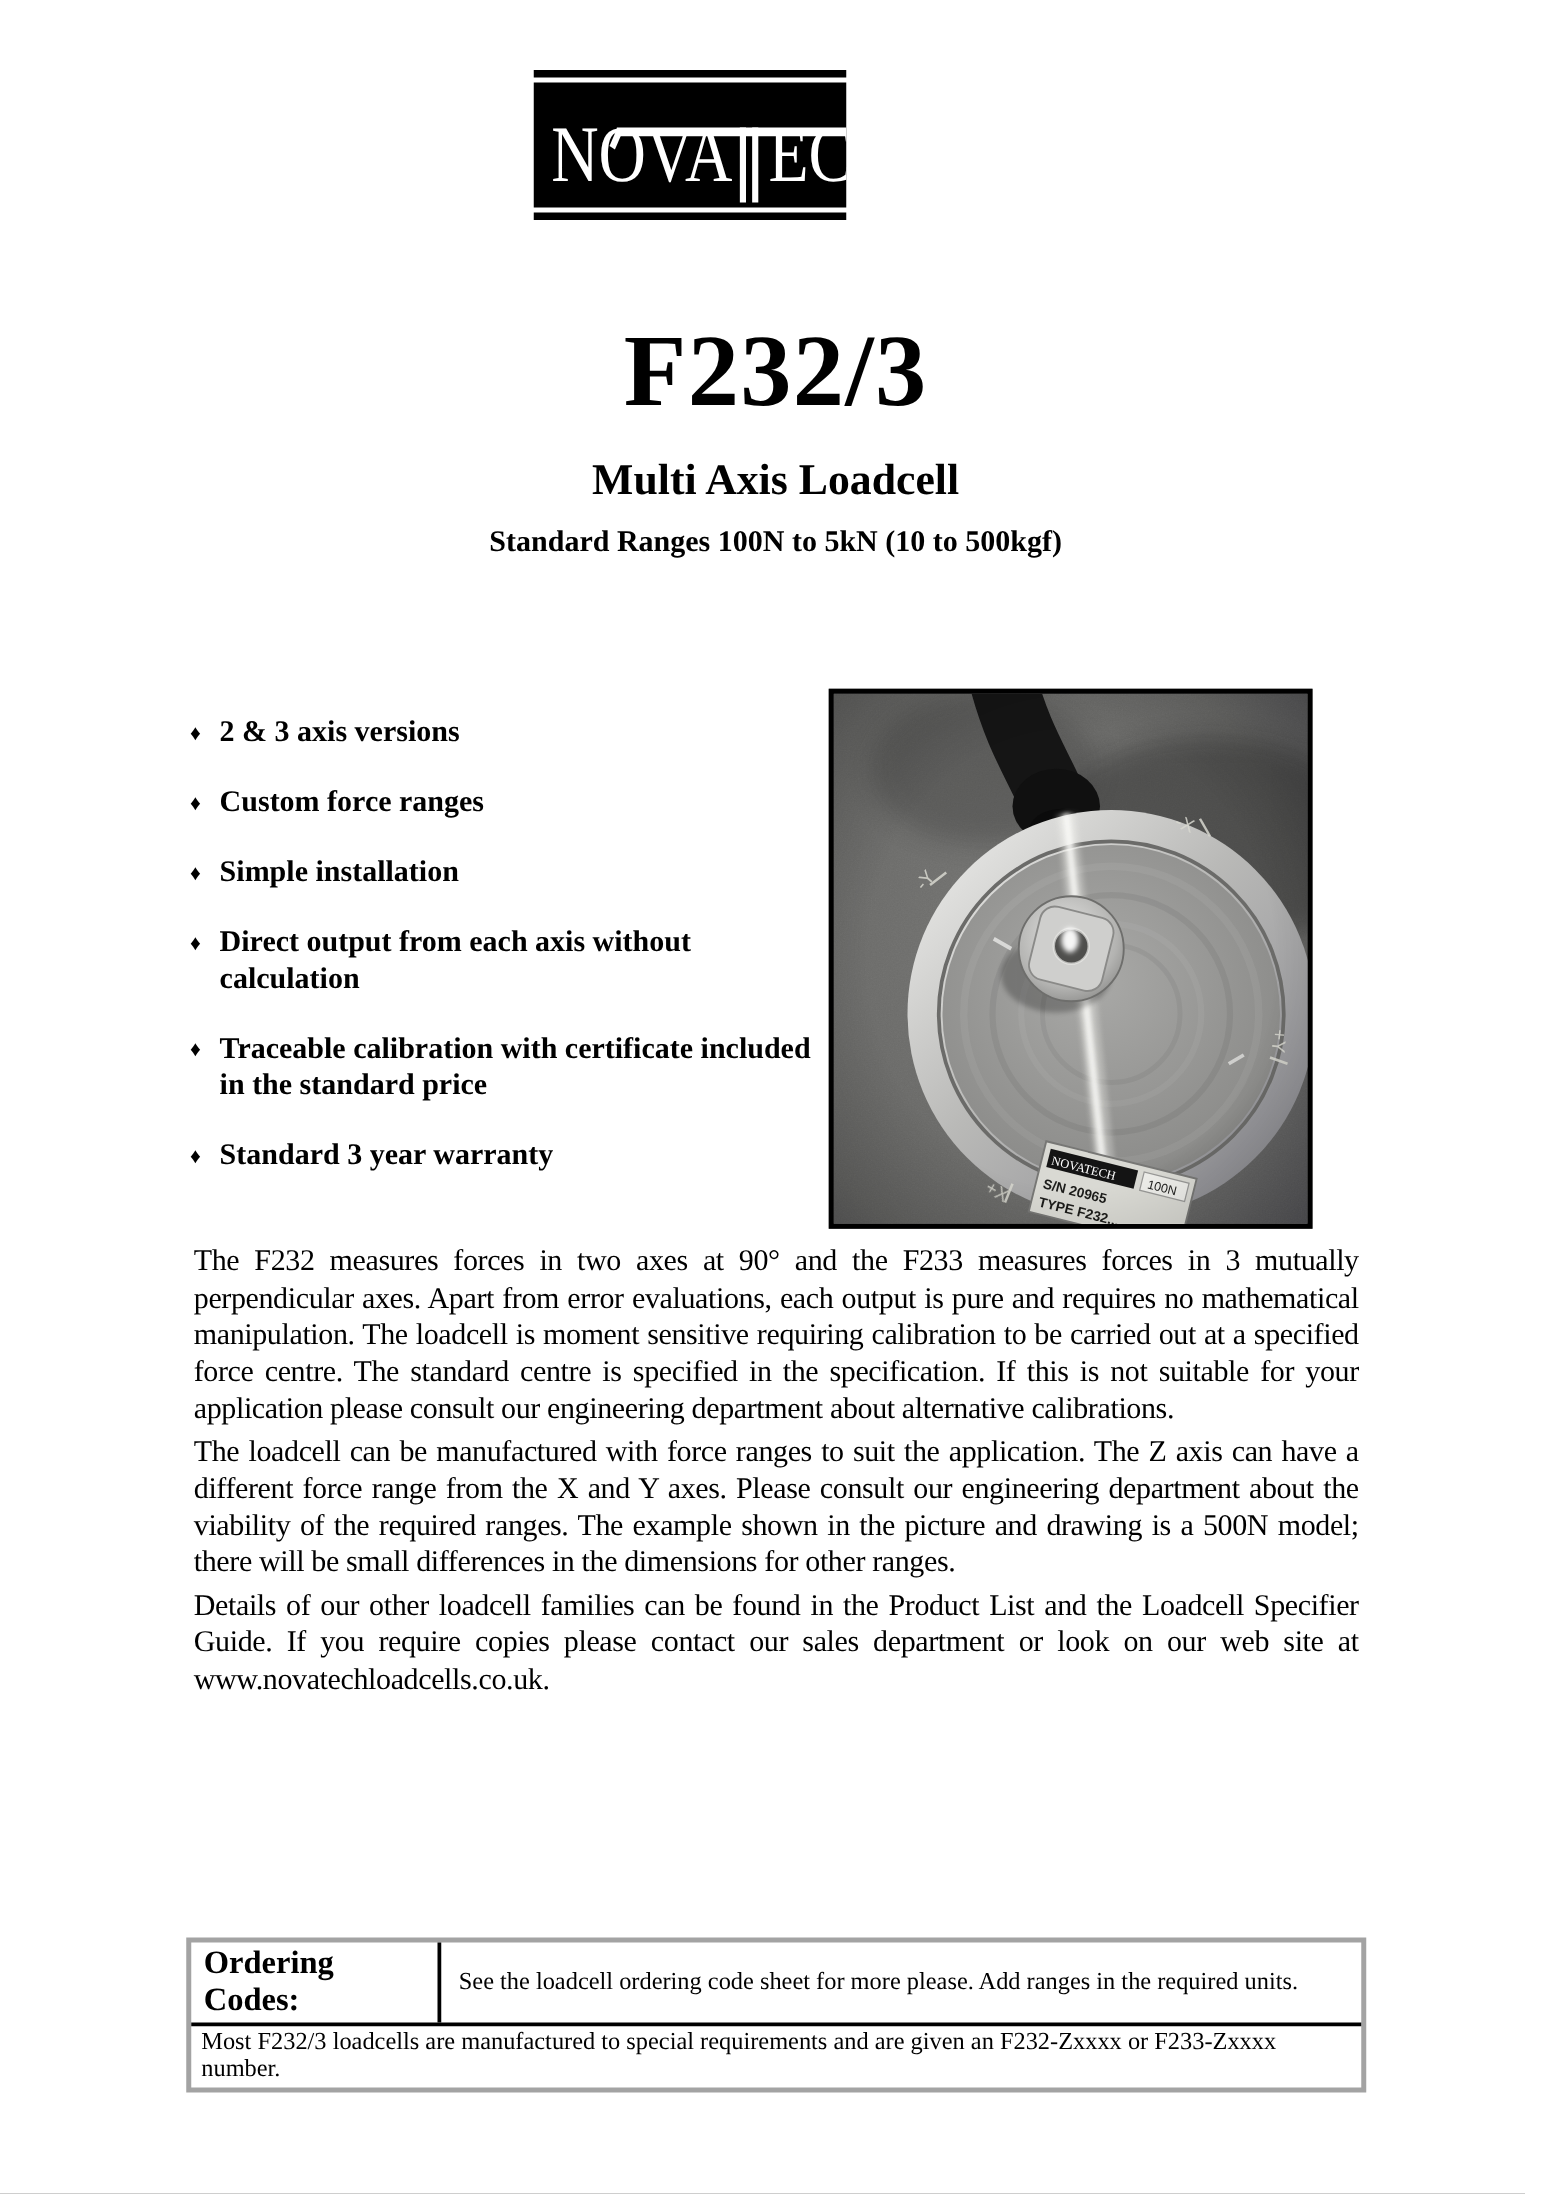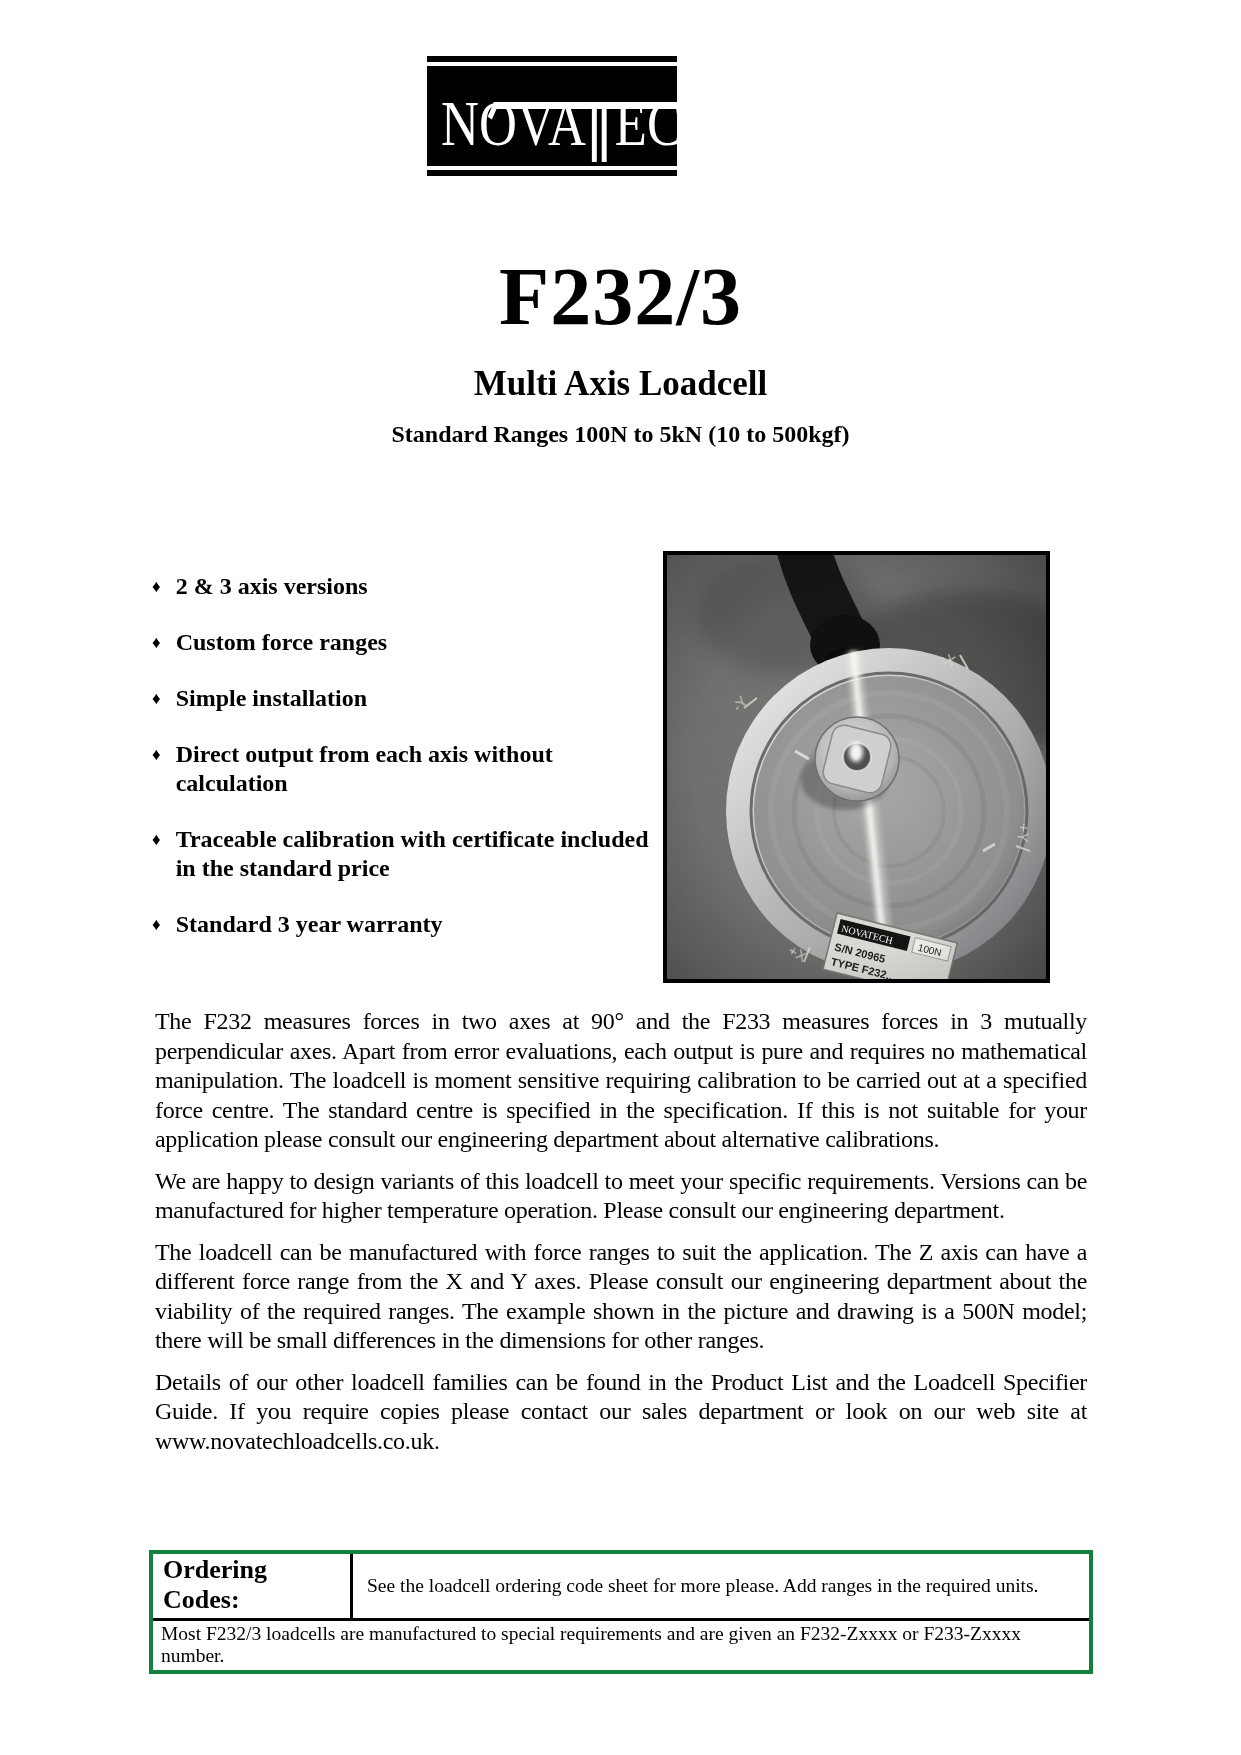--- a/index.html
+++ b/index.html
@@ -42,25 +42,25 @@
 
   
   .photo-frame { position:absolute; left:663px; top:551px; width:387px; height:432px;
                  border:4px solid #000; box-sizing:border-box; background:#6a6a68; }
   .photo-frame svg { display:block; }
 
   
   .body-copy { position:absolute; left:155px; top:995px; width:932px;
                font-size:24px; line-height:29.5px; letter-spacing:-0.3px;
                text-align:justify; }
-  .body-copy p { margin:12px 0 5px 0; }
+  .body-copy p { margin:0 0 5px 0; }
 
   
   .order-table { position:absolute; left:149px; top:1550px; width:944px;
-                 border:4px solid #15803d; box-sizing:border-box; }
+                 border:4px solid #a3a3a3; box-sizing:border-box; }
   .order-row1  { display:flex; align-items:center; border-bottom:3px solid #000; }
   .order-label { flex:0 0 200px; box-sizing:border-box; border-right:3px solid #000;
                  font-size:26px; font-weight:bold; padding:1px 6px 3px 10px; }
   .order-desc  { flex:1; font-size:19.5px; padding:2px 6px 2px 14px; }
   .order-row2  { font-size:19.5px; padding:2px 6px 3px 8px; }
 </style>
 </head>
 <body>
 
 <div class="page">
@@ -205,21 +205,20 @@
         <text x="6" y="37" font-family="Liberation Sans, sans-serif" font-size="11" font-weight="bold" fill="#1c1c1a">S/N 20965</text>
         <text x="6" y="52" font-family="Liberation Sans, sans-serif" font-size="11" font-weight="bold" fill="#1c1c1a">TYPE F232...</text>
       </g>
 
       <rect width="379" height="424" fill="url(#vignette)"></rect>
     </svg>
   </div>
 
   <div class="body-copy">
     <p>The F232 measures forces in two axes at 90° and the F233 measures forces in 3 mutually perpendicular axes. Apart from error evaluations, each output is pure and requires no mathematical manipulation. The loadcell is moment sensitive requiring calibration to be carried out at a specified force centre. The standard centre is specified in the specification. If this is not suitable for your application please consult our engineering department about alternative calibrations.</p>
-    <p>We are happy to design variants of this loadcell to meet your specific requirements. Versions can be manufactured for higher temperature operation. Please consult our engineering department.</p>
     <p>The loadcell can be manufactured with force ranges to suit the application. The Z axis can have a different force range from the X and Y axes. Please consult our engineering department about the viability of the required ranges. The example shown in the picture and drawing is a 500N model; there will be small differences in the dimensions for other ranges.</p>
     <p>Details of our other loadcell families can be found in the Product List and the Loadcell Specifier Guide. If you require copies please contact our sales department or look on our web site at www.novatechloadcells.co.uk.</p>
   </div>
 
   <div class="order-table">
     <div class="order-row1">
       <div class="order-label">Ordering Codes:</div>
       <div class="order-desc">See the loadcell ordering code sheet for more please. Add ranges in the required units.</div>
     </div>
     <div class="order-row2">Most F232/3 loadcells are manufactured to special requirements and are given an F232-Zxxxx or F233-Zxxxx number.</div>

